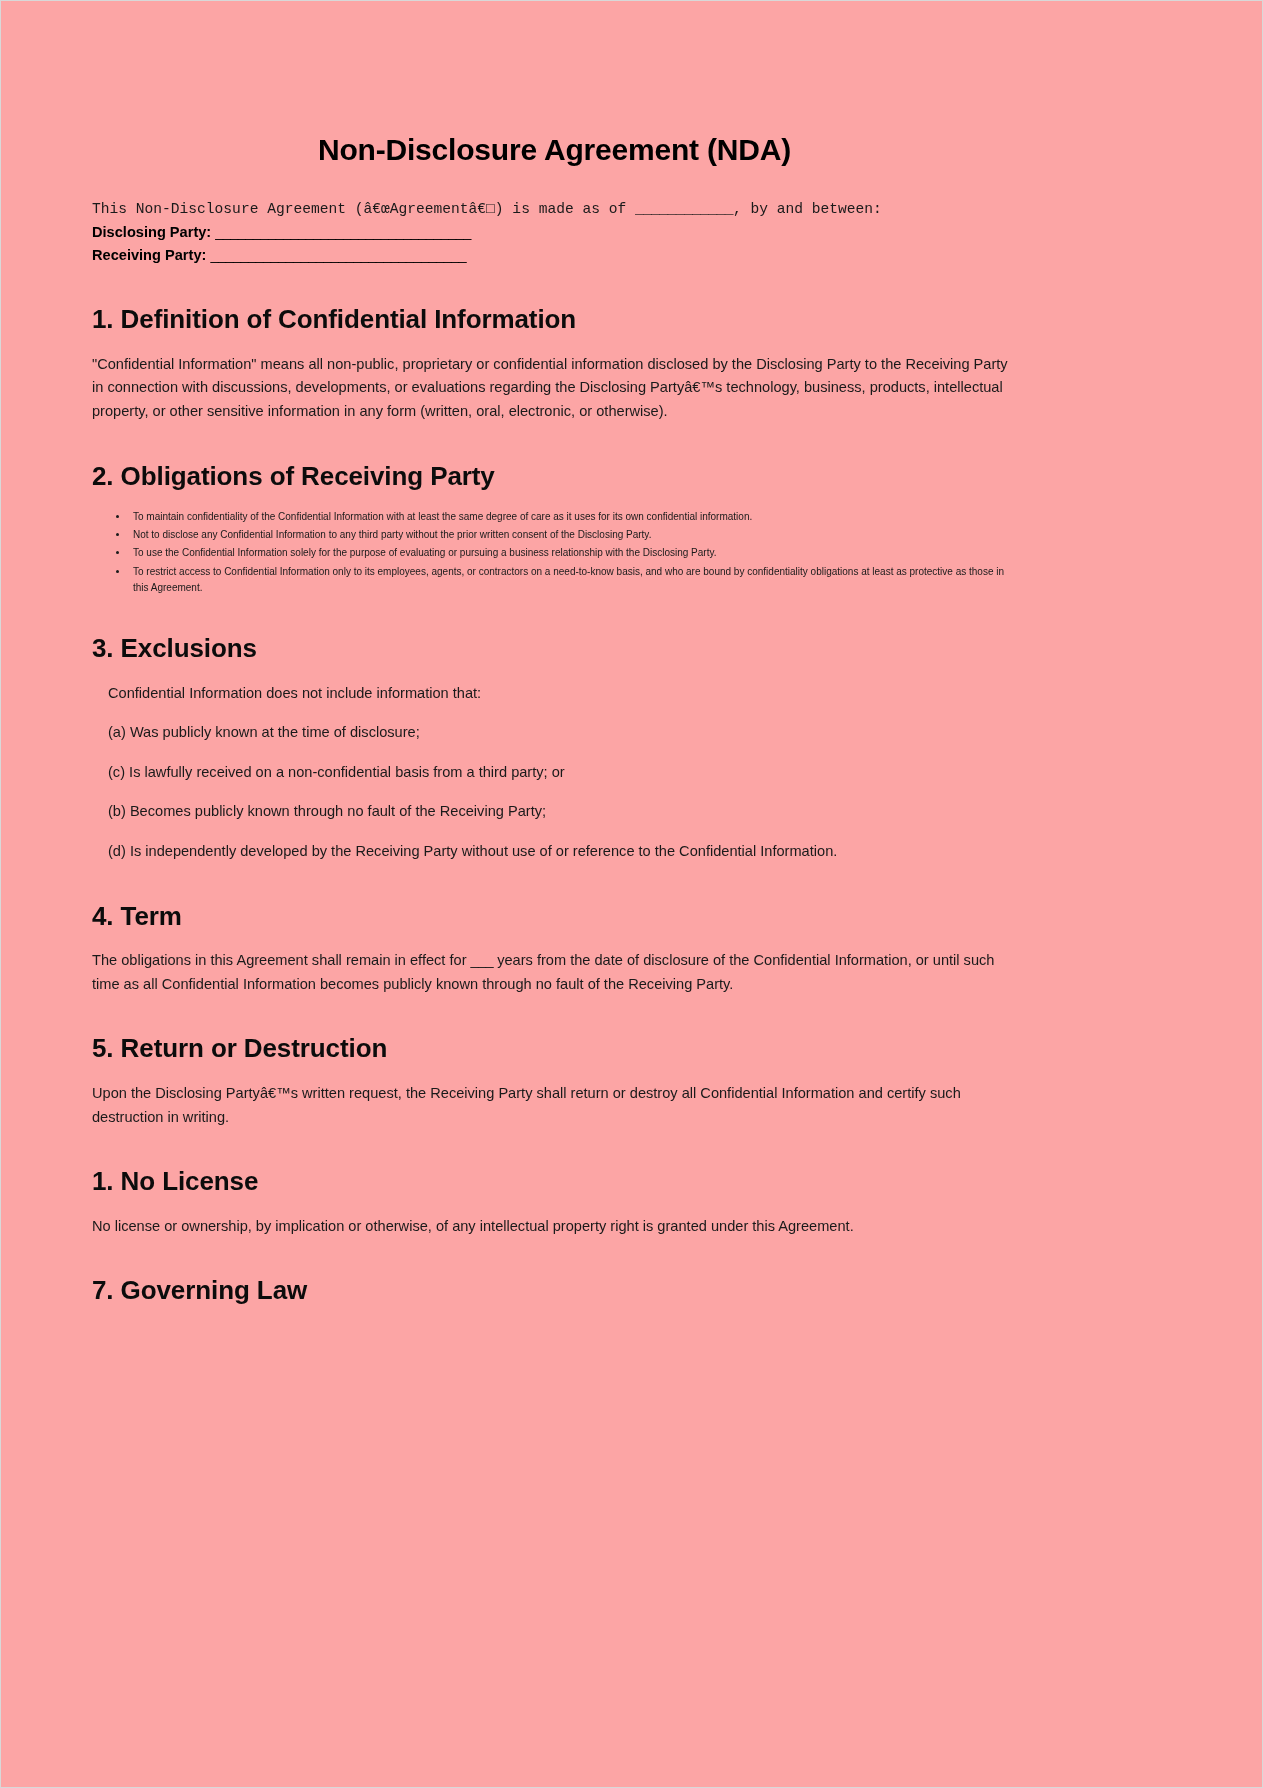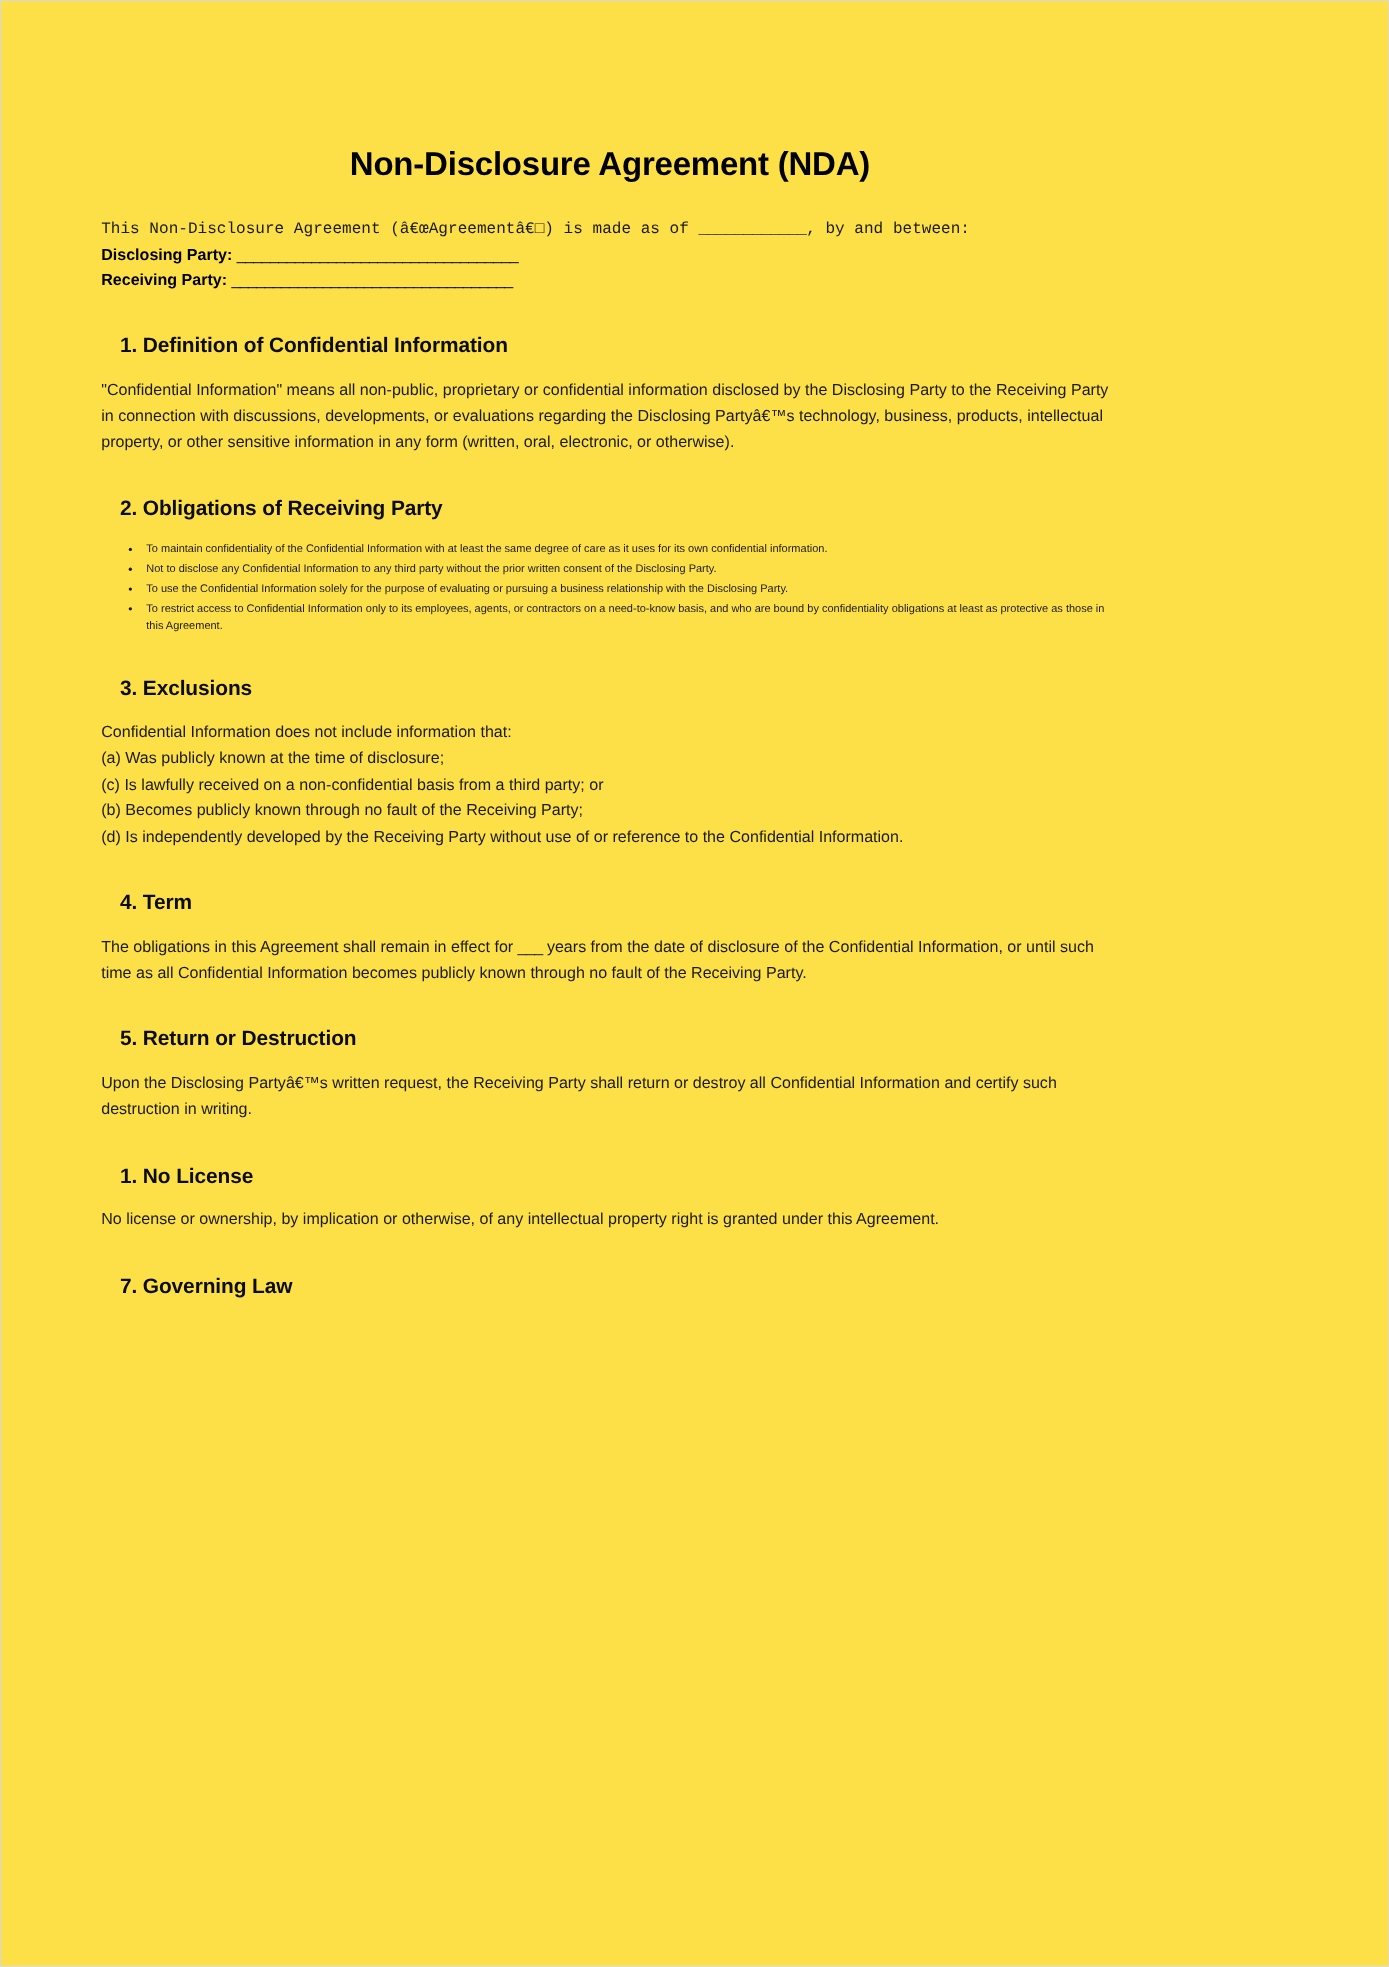--- a/index.html
+++ b/index.html
@@ -8,21 +8,21 @@
     background: #ffffff;
   }
   body {
     font-family: "Liberation Sans", sans-serif;
     color: #000000;
   }
   .page {
     position: relative;
     width: 1263px;
     height: 1788px;
-    background: #fde047;
+    background: #fca5a5;
     box-sizing: border-box;
     border: 1px solid #d8d8d8;
     overflow: hidden;
   }
   .sheet {
     position: absolute;
     left: 91px;
     top: 0;
     width: 925px;
   }
@@ -50,24 +50,24 @@
     font-weight: bold;
     font-size: 14.6px;
     color: #000;
   }
   .blank {
     font-weight: normal;
     letter-spacing: -0.6px;
   }
   .blank-date { font-weight: bold; }
   h2.section-heading {
-    font-size: 19px;
+    font-size: 26px;
     font-weight: bold;
     color: #0c0c0c;
-    margin: 17px;
+    margin: 0;
     padding: 0;
     line-height: 1.25;
     letter-spacing: -0.1px;
   }
   .section {
     margin-top: 36px;
   }
   .section-body {
     margin-top: 17px;
     font-size: 14.6px;
@@ -83,21 +83,21 @@
     padding-left: 37px;
     font-size: 10px;
     line-height: 1.62;
     color: #1a1a1a;
   }
   ul.bullets li {
     margin-bottom: 2px;
     padding-left: 4px;
   }
   .lines p {
-    margin: 0;
+    margin: 16px;
   }
   .spacer-bottom { height: 420px; }
 </style>
 </head>
 <body>
 
 <div class="page">
   <div class="sheet">
 
     <h1 class="doc-title">Non-Disclosure Agreement (NDA)</h1>

